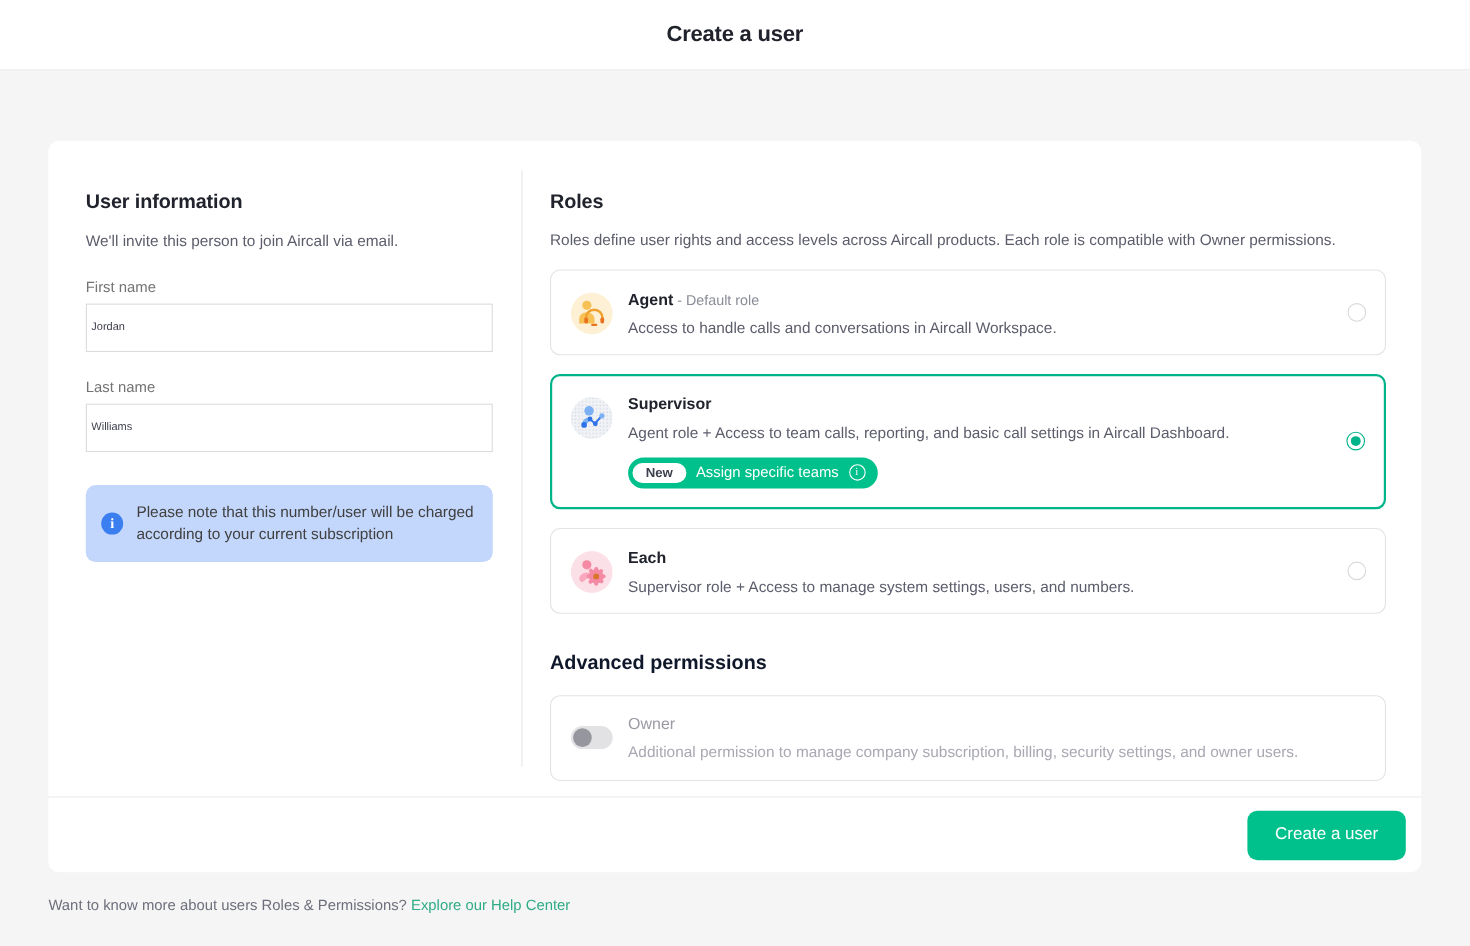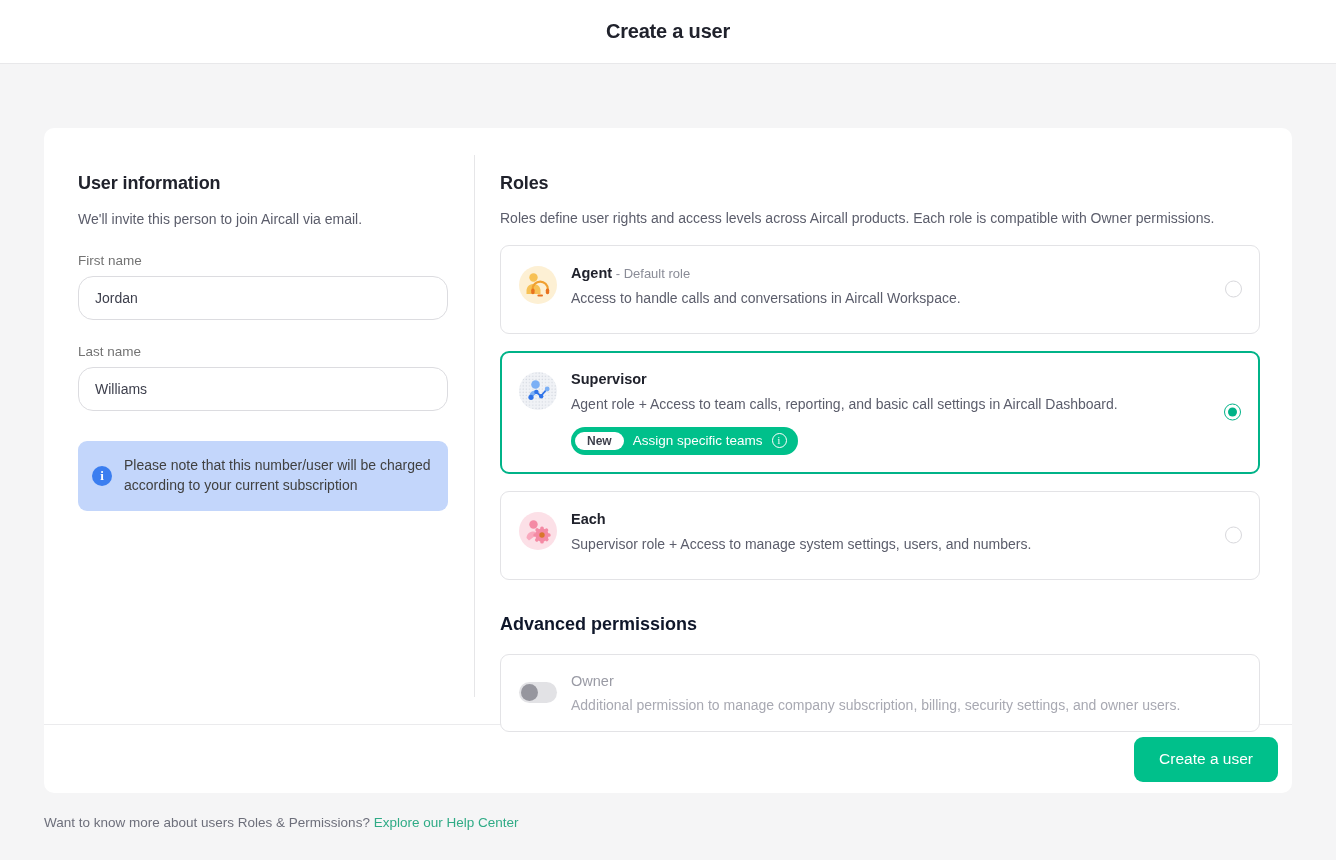--- a/index.html
+++ b/index.html
@@ -92,26 +92,26 @@
   .field-label {
     font-size: 13.5px;
     color: #737373;
     margin-bottom: 8px;
     display: block;
   }
   .field-input {
     width: 370px;
     height: 44px;
     border: 1px solid #dcdce0;
-    border-radius: 15px;
+    border-radius: 0;
     background: #fff;
     font-family: "Liberation Sans", sans-serif;
-    font-size: 14px;
+    font-size: 10px;
     color: #3d3f4c;
-    padding: 0 16px;
+    padding: 0 4px;
     outline: none;
   }
   .field-input::placeholder { color: #9a9ba5; }
 
   .notice {
     margin-top: 30px;
     width: 370px;
     min-height: 70px;
     background: #c3d6fb;
     border-radius: 9px;
@@ -145,21 +145,21 @@
     font-size: 14px;
     color: #5b5d6b;
   }
 
   .role-card {
     position: relative;
     margin-top: 17px;
     border: 1px solid #e3e3e6;
     border-radius: 9px;
     background: #fff;
-    padding: 18px 50px 25px 18px;
+    padding: 18px 50px 3px 18px;
     display: flex;
     gap: 14px;
     min-height: 78px;
     align-items: flex-start;
     cursor: pointer;
   }
   .role-card.selected {
     border: 2px solid #00b388;
     padding: 17px 49px 17px 17px;
   }

